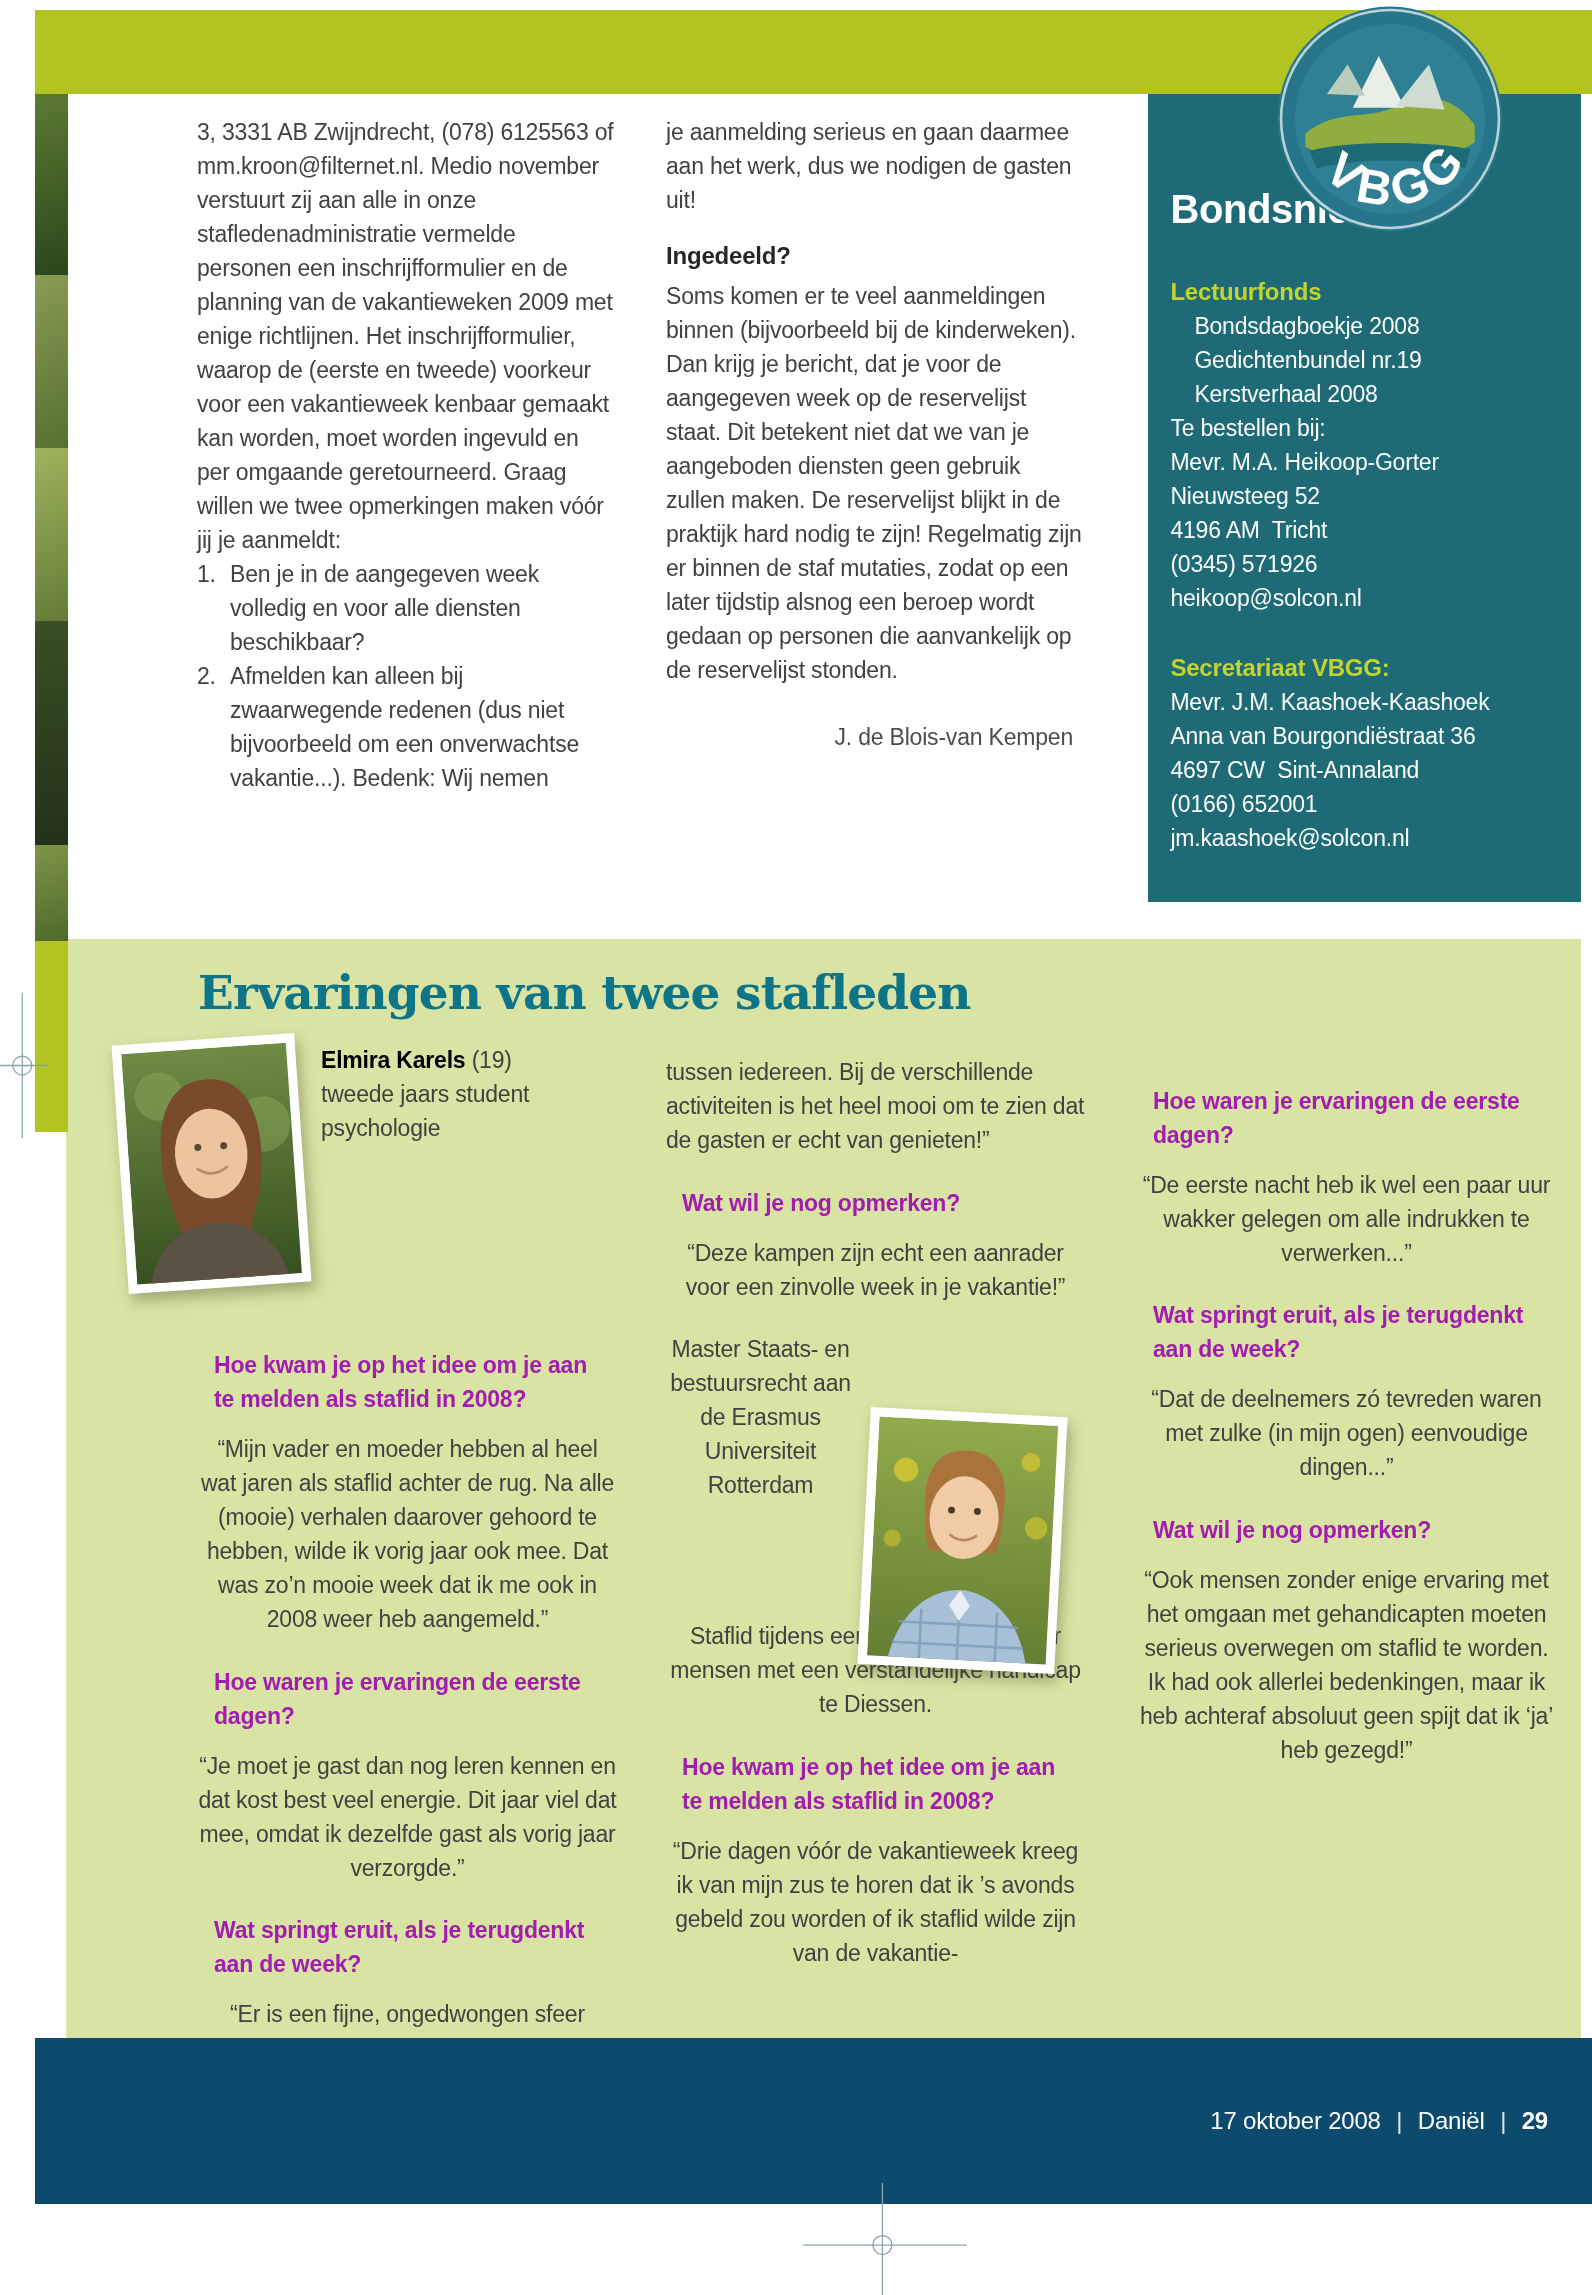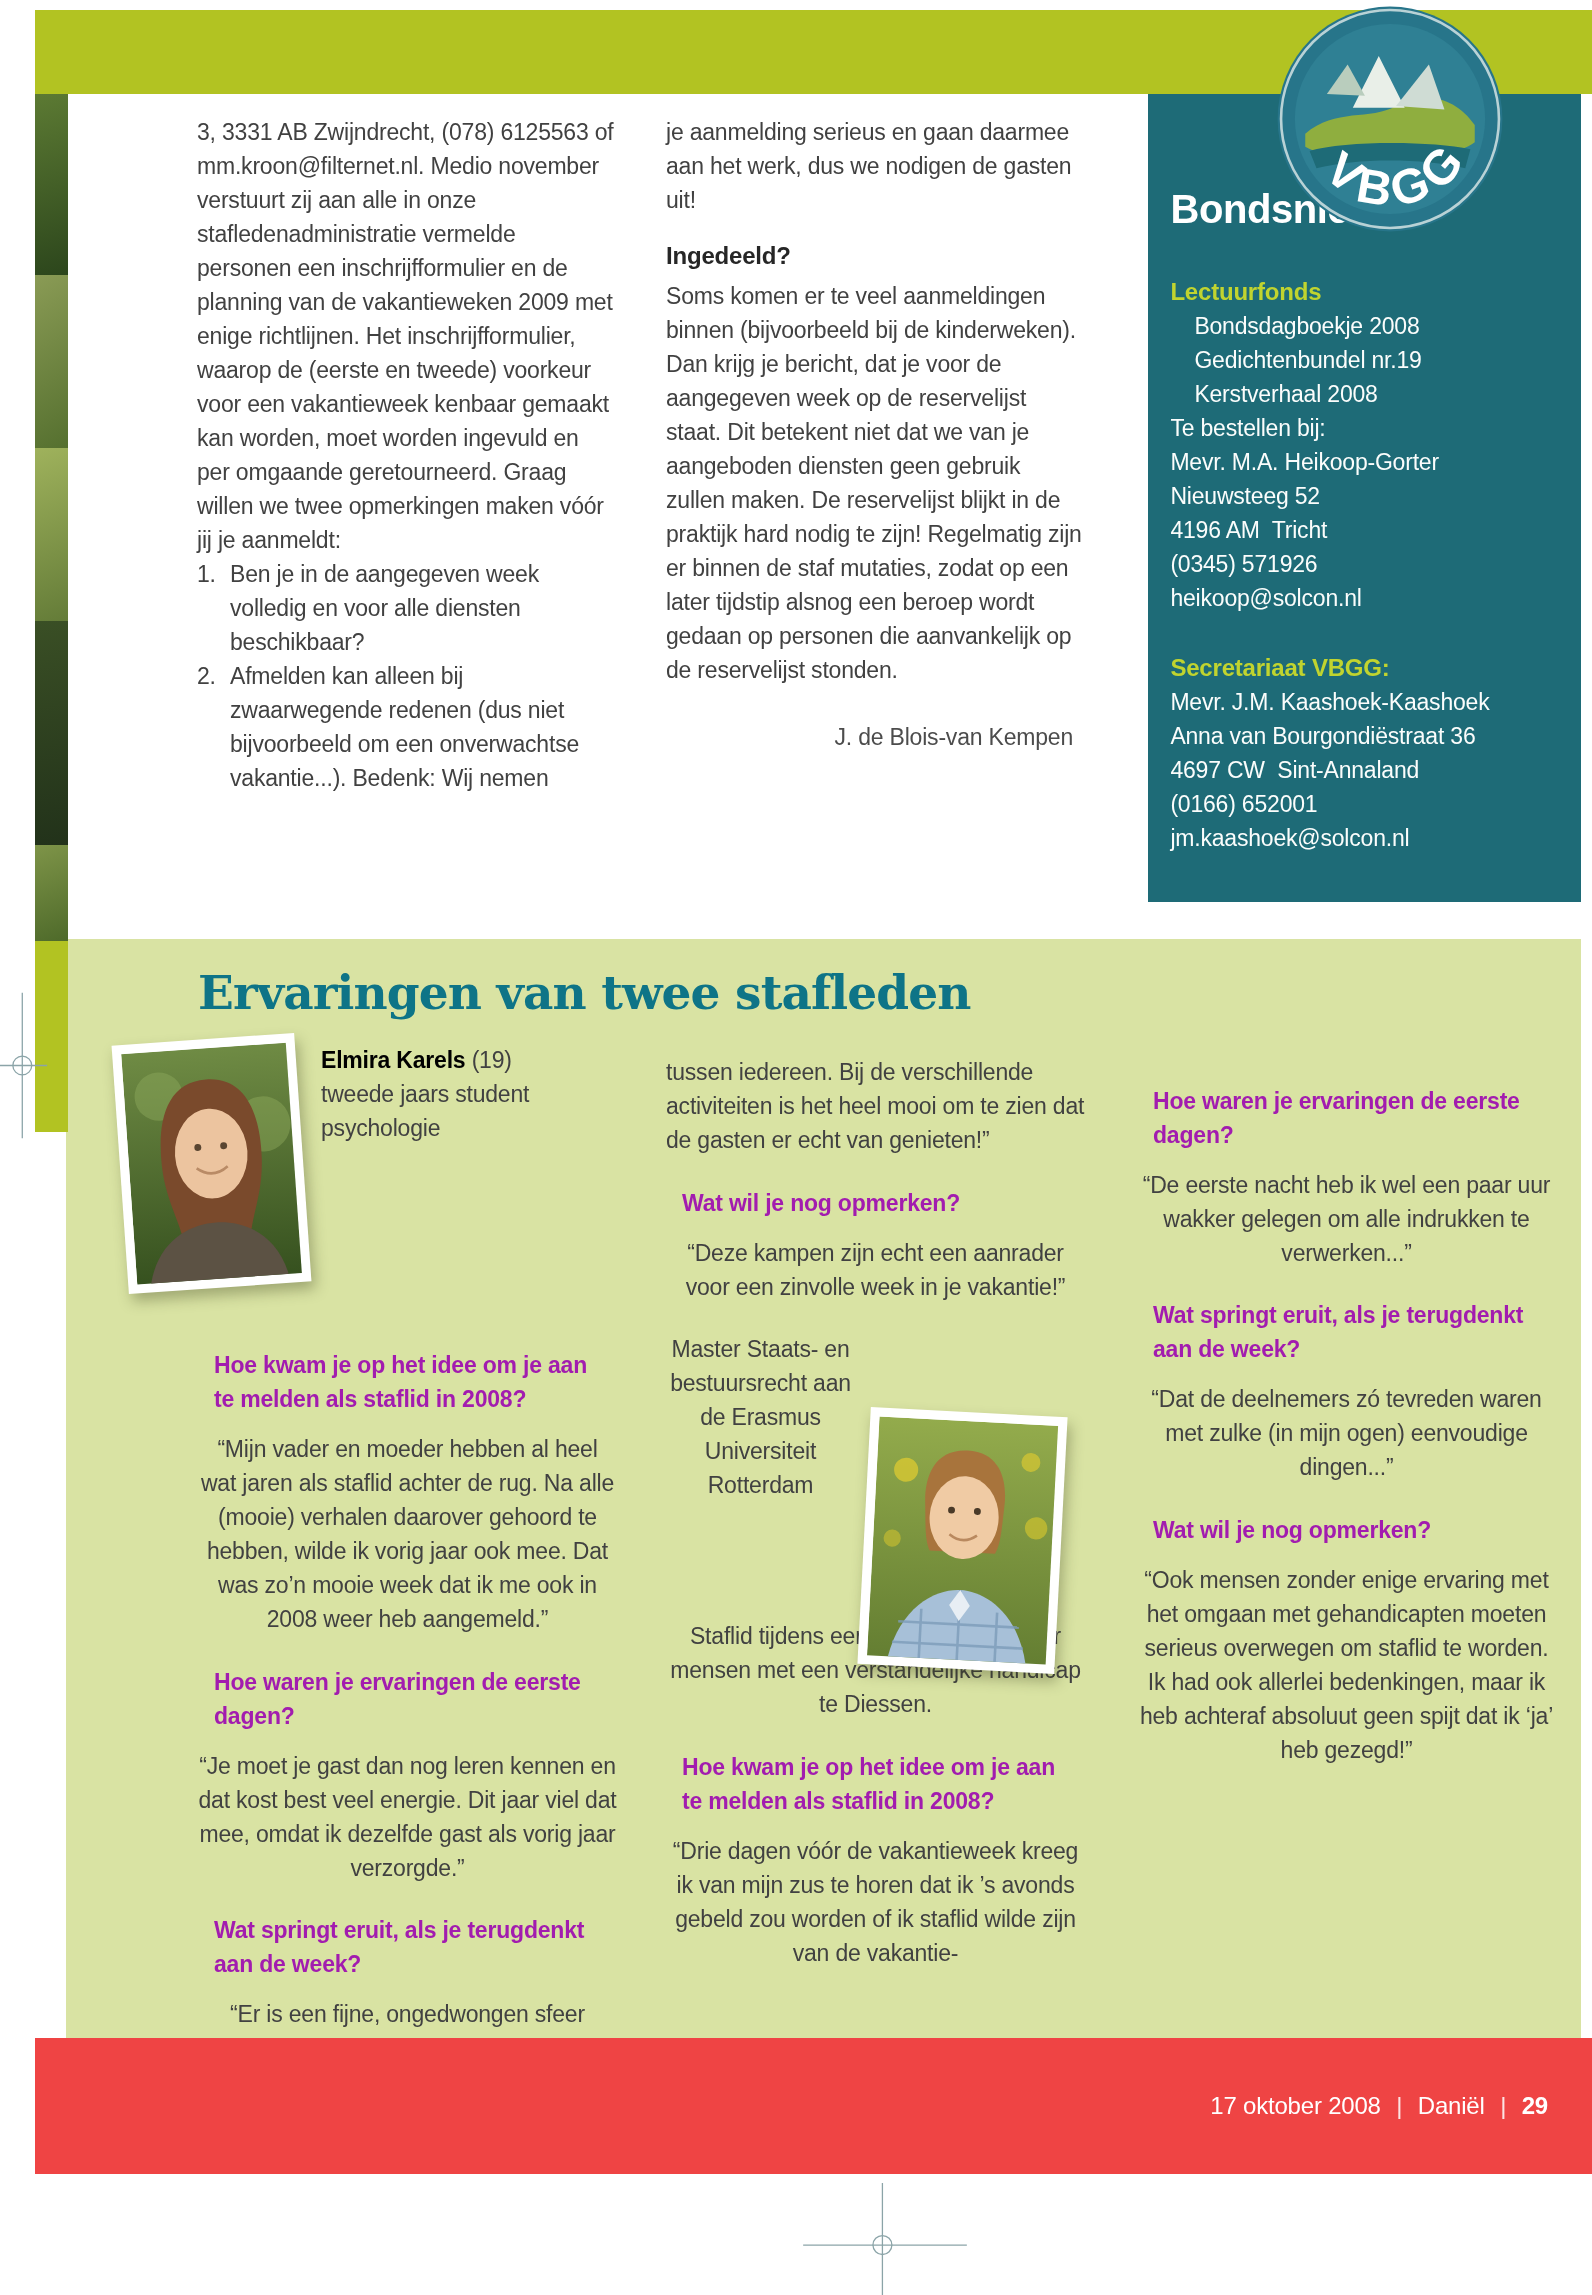--- a/index.html
+++ b/index.html
@@ -65,21 +65,21 @@
   }
   .photoE { left:54px; top:100px; width:183px; height:249px; transform:rotate(-4deg); }
   .photoH { left:798px; top:473px; width:197px; height:257px; transform:rotate(3deg); }
   .photo svg { display:block; width:100%; height:100%; }
 
   .floatH { float:right; width:230px; height:287px; }
   .clr { clear:right; margin-top:8.6px; }
 
   
   .footer {
-    position:absolute; left:35px; top:2038px; width:1558px; height:136px; background:#ef4444;
+    position:absolute; left:35px; top:2038px; width:1558px; height:166px; background:#0c4a6e;
     display:flex; align-items:center; justify-content:flex-end; padding-right:45px;
     color:#ffffff; font-size:24px; gap:15.5px;
   }
   .footer .pn { font-weight:bold; }
   .footer .sep { opacity:0.85; }
 
   
   .cm { position:absolute; z-index:7; }
   .cmL { left:0; top:992px; }
   .cmB { left:803px; top:2183px; }

